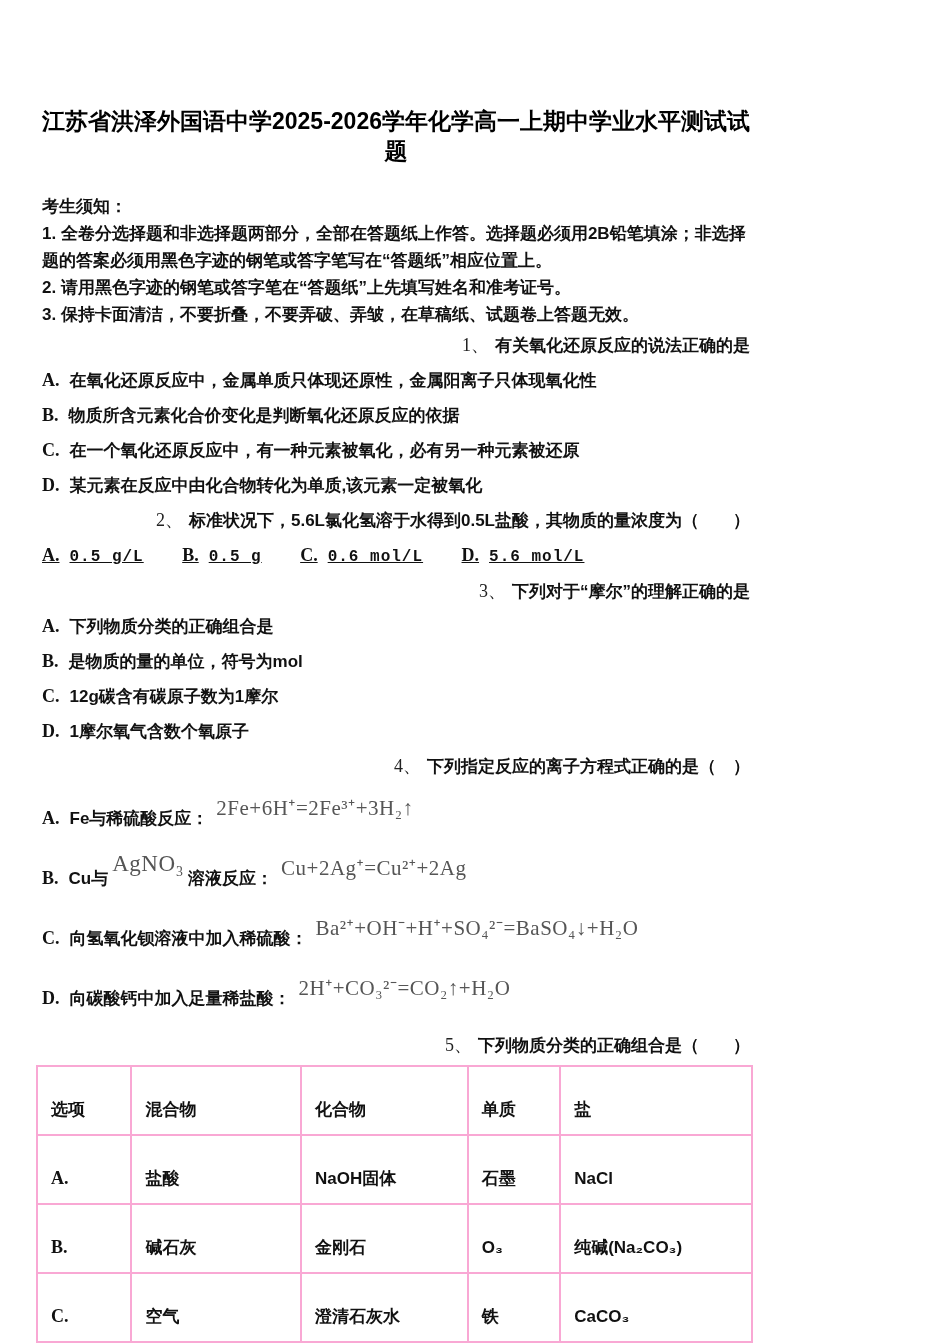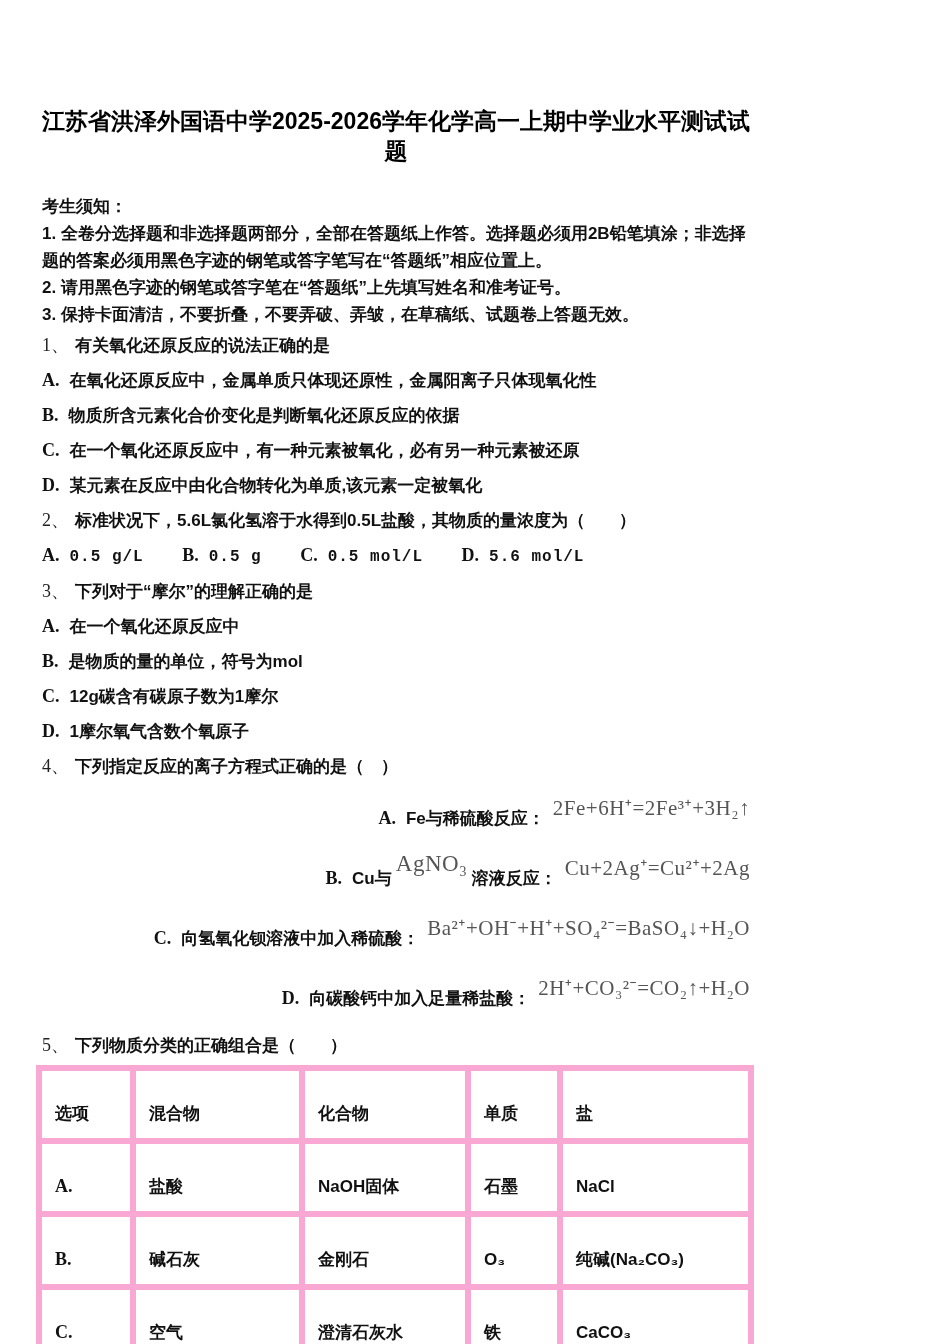--- a/index.html
+++ b/index.html
@@ -24,42 +24,42 @@
   .notice-head{
     font-size:17px;font-weight:bold;line-height:27px;margin-top:27px;
   }
   .notice-item{
     font-size:17px;font-weight:bold;line-height:27px;
   }
   .section-head{
     margin-top:18px;
     font-size:17px;font-weight:bold;line-height:27px;
   }
-  .stem{line-height:34px;font-size:17px;font-weight:bold;}
+  .stem{line-height:34px;font-size:17px;font-weight:bold;text-align:right;}
   .qnum{
     font-family:"Liberation Serif", serif;
     font-weight:normal;
     font-size:18px;
     color:#222;
     margin-right:6px;
   }
   .opt{line-height:34px;font-size:17px;font-weight:bold;}
   .optletter{
     font-family:"Liberation Serif", serif;
     font-weight:bold;
     font-size:18px;
     margin-right:10px;
   }
   .inline-opts{line-height:34px;}
-  .inline-opt{display:inline-block;margin-right:34px;}
+  .inline-opt{display:inline-block;margin-right:34px;text-decoration:underline;}
   .inline-opt .optvalue{
     font-family:"Liberation Mono", monospace;
     font-weight:bold;font-size:16px;letter-spacing:1px;
   }
-  .eq-opt{margin-top:24px;line-height:34px;font-size:17px;font-weight:bold;white-space:nowrap;text-align:right;}
+  .eq-opt{margin-top:24px;line-height:34px;font-size:17px;font-weight:bold;white-space:nowrap;}
   .eq-opt.first{margin-top:16px;}
   .formula{
     font-family:"Liberation Serif", serif;
     font-weight:normal;
     color:#555;
     font-size:21px;
     position:relative;top:-9px;
     margin-left:8px;
     letter-spacing:0.5px;
   }
@@ -67,21 +67,21 @@
     font-size:23px;top:-13px;margin-left:4px;margin-right:4px;
   }
   .formula:empty,.lead:empty{display:none;}
   .q5-table{
     margin-top:2px;margin-left:-6px;
     border-collapse:collapse;
     table-layout:fixed;
     width:717px;
   }
   .q5-table th,.q5-table td{
-    border:6px solid #f9a8d4;
+    border:2px solid #f9a8d4;
     height:45px;
     padding:20px 4px 2px 13px;
     text-align:left;
     vertical-align:middle;
     font-size:17px;font-weight:bold;
     font-family:"Liberation Sans", sans-serif;
   }
   .q5-table td.rowletter{
     font-family:"Liberation Serif", serif;font-size:18px;
   }
@@ -120,31 +120,31 @@
     </div>
   </div>
 
   <div class="q gap-q2" id="q2">
     <div class="stem">
       <span class="qnum">2、</span><span>标准状况下，5.6L氯化氢溶于水得到0.5L盐酸，其物质的量浓度为（　　）</span>
     </div>
     <div class="inline-opts">
       <span class="inline-opt"><span class="optletter">A.</span><span class="optvalue">0.5 g/L</span></span>
       <span class="inline-opt"><span class="optletter">B.</span><span class="optvalue">0.5 g</span></span>
-      <span class="inline-opt"><span class="optletter">C.</span><span class="optvalue">0.5 mol/L</span></span>
+      <span class="inline-opt"><span class="optletter">C.</span><span class="optvalue">0.6 mol/L</span></span>
       <span class="inline-opt"><span class="optletter">D.</span><span class="optvalue">5.6 mol/L</span></span>
     </div>
   </div>
 
   <div class="q" id="q3">
     <div class="stem">
       <span class="qnum">3、</span><span>下列对于“摩尔”的理解正确的是</span>
     </div>
     <div class="opt">
-      <span class="optletter">A.</span><span>在一个氧化还原反应中</span>
+      <span class="optletter">A.</span><span>下列物质分类的正确组合是</span>
     </div>
     <div class="opt">
       <span class="optletter">B.</span><span>是物质的量的单位，符号为mol</span>
     </div>
     <div class="opt">
       <span class="optletter">C.</span><span>12g碳含有碳原子数为1摩尔</span>
     </div>
     <div class="opt">
       <span class="optletter">D.</span><span>1摩尔氧气含数个氧原子</span>
     </div>

